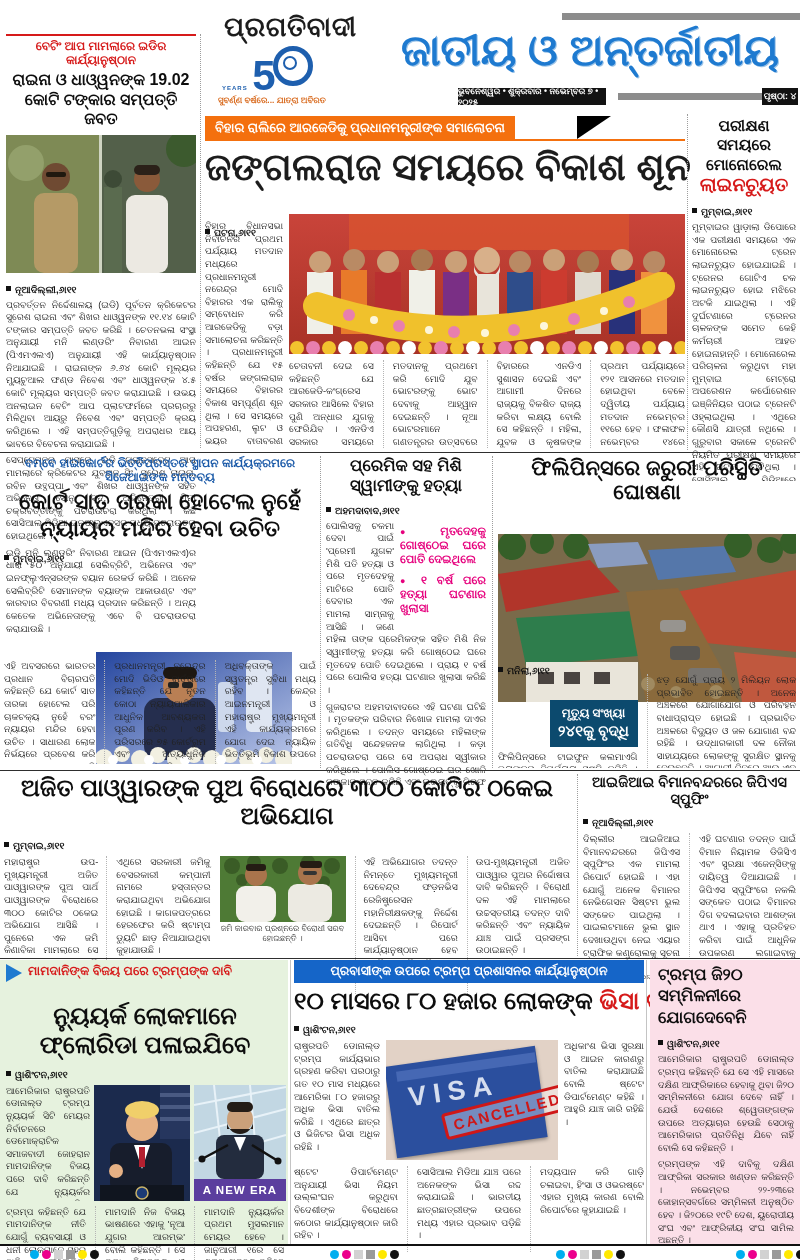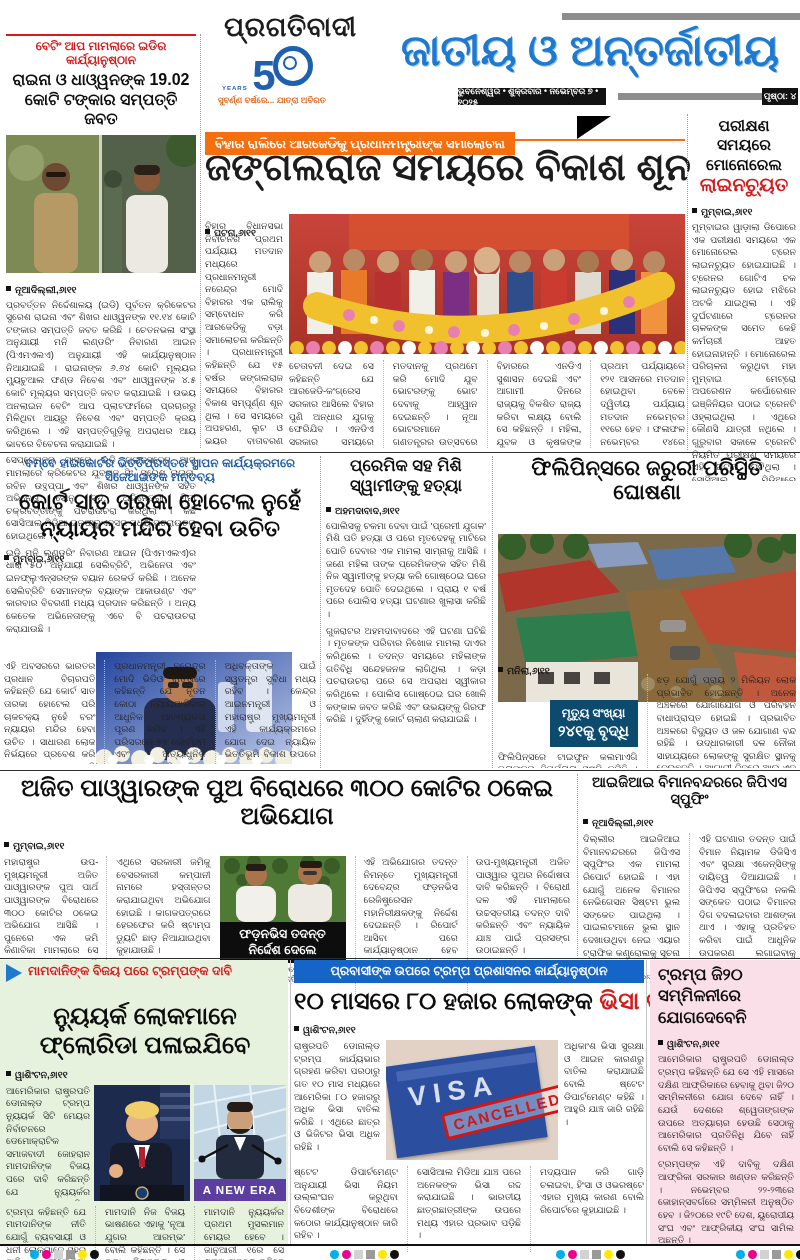--- a/index.html
+++ b/index.html
@@ -109,21 +109,21 @@
     <div class="abs tagline" style="left:18px;top:95px;width:170px;">ସୁବର୍ଣ୍ଣ ବର୍ଷରେ... ଯାତ୍ରା ଅବିରତ</div>
     <div class="abs bigtitle ctr" style="left:180px;top:26px;width:420px;">ଜାତୀୟ ଓ ଅନ୍ତର୍ଜାତୀୟ</div>
     <div class="blackbox" style="left:258px;top:88px;width:148px;height:17px;">ଭୁବନେଶ୍ୱର • ଶୁକ୍ରବାର • ନଭେମ୍ବର ୭ • ୨୦୨୫</div>
     <div class="graybar" style="left:418px;top:93px;width:172px;"></div>
     <div class="blackbox" style="left:562px;top:88px;width:36px;height:17px;font-size:9px;">ପୃଷ୍ଠା: ୪</div>
   </div>
 
   <div class="vrule" style="left:200px;top:34px;height:414px;"></div>
 
   <div class="abs" style="left:205px;top:114px;width:480px;height:336px;">
-    <div class="kicker-orange" style="left:0;top:2px;max-width:380px;margin-top:16px;">ବିହାର ରାଲିରେ ଆରଜେଡିକୁ ପ୍ରଧାନମନ୍ତ୍ରୀଙ୍କ ସମାଲୋଚନା</div>
+    <div class="kicker-orange" style="left:0;top:2px;max-width:380px;">ବିହାର ରାଲିରେ ଆରଜେଡିକୁ ପ୍ରଧାନମନ୍ତ୍ରୀଙ୍କ ସମାଲୋଚନା</div>
     <div class="tri-black" style="left:372px;top:2px;"></div>
     <div class="abs" style="left:0;top:25px;width:480px;border-top:2px solid #f4700e;"></div>
     <div class="abs lead-headline ctr" style="left:0;top:32px;width:480px;">ଜଙ୍ଗଲରାଜ ସମୟରେ ବିକାଶ ଶୂନ</div>
     <div class="abs" style="left:0;top:108px;">
       <span class="sq"></span><span class="byline">ପଟନା,୬ା୧୧</span>
     </div>
     <div class="abs body-txt just" style="left:0;top:106px;width:78px;height:228px;overflow:hidden;">ବିହାର ବିଧାନସଭା ନିର୍ବାଚନର ପ୍ରଥମ ପର୍ଯ୍ୟାୟ ମତଦାନ ମଧ୍ୟରେ ପ୍ରଧାନମନ୍ତ୍ରୀ ନରେନ୍ଦ୍ର ମୋଦି ବିହାରର ଏକ ରାଲିକୁ ସମ୍ବୋଧନ କରି ଆରଜେଡିକୁ ବଡ଼ା ସମାଲୋଚନା କରିଛନ୍ତି । ପ୍ରଧାନମନ୍ତ୍ରୀ କହିଛନ୍ତି ଯେ ୧୫ ବର୍ଷର ଜଙ୍ଗଲରାଜ ସମୟରେ ବିହାରର ବିକାଶ ସମ୍ପୂର୍ଣ୍ଣ ଶୂନ ଥିଲା । ସେ ସମୟରେ ଅପହରଣ, ଲୁଟ ଓ ଭୟର ବାତାବରଣ ଥିଲା ବୋଲି ସେ କହିଛନ୍ତି ।</div>
     <div class="abs photo" style="left:84px;top:100px;width:396px;height:140px;">
       <svg width="396" height="140" viewBox="0 0 396 140">
         <defs>
@@ -277,20 +277,24 @@
   </div>
 
   <div class="vrule" style="left:320px;top:456px;height:312px;"></div>
 
   <div class="abs" style="left:326px;top:456px;width:160px;height:312px;">
     <div class="ctr hl" style="font-size:16.5px;line-height:1.2;">ପ୍ରେମିକ ସହ ମିଶି ସ୍ୱାମୀଙ୍କୁ ହତ୍ୟା</div>
     <div style="margin-top:4px;">
       <span class="sq"></span><span class="byline">ଅହମଦାବାଦ,୬ା୧୧</span>
     </div>
     <div class="body-txt just" style="margin-top:2px;height:268px;overflow:hidden;">
+      <div class="bullet-box">
+        <div>ମୃତଦେହକୁ ଗୋଷ୍ଠେଇ ଘରେ ପୋତି ଦେଇଥିଲେ</div>
+        <div>୧ ବର୍ଷ ପରେ ହତ୍ୟା ଘଟଣାର ଖୁଲାସା</div>
+      </div>
       <p>ପୋଲିସକୁ ଚକମା ଦେବା ପାଇଁ 'ପ୍ରେମୀ ଯୁଗଳ' ମିଶି ପତି ହତ୍ୟା ଓ ପରେ ମୃତଦେହକୁ ମାଟିରେ ପୋତି ଦେବାର ଏକ ମାମଲା ସାମ୍ନାକୁ ଆସିଛି । ଜଣେ ମହିଳା ତାଙ୍କ ପ୍ରେମିକଙ୍କ ସହିତ ମିଶି ନିଜ ସ୍ୱାମୀଙ୍କୁ ହତ୍ୟା କରି ଗୋଷ୍ଠେଇ ଘରେ ମୃତଦେହ ପୋତି ଦେଇଥିଲେ । ପ୍ରାୟ ୧ ବର୍ଷ ପରେ ପୋଲିସ ହତ୍ୟା ଘଟଣାର ଖୁଲାସା କରିଛି ।</p>
       <p>ଗୁଜରାଟର ଅହମଦାବାଦରେ ଏହି ଘଟଣା ଘଟିଛି । ମୃତକଙ୍କ ପରିବାର ନିଖୋଜ ମାମଲା ଦାଏର କରିଥିଲେ । ତଦନ୍ତ ସମୟରେ ମହିଳାଙ୍କ ଗତିବିଧି ସନ୍ଦେହଜନକ ଲାଗିଥିଲା । କଡ଼ା ପଚରାଉଚରା ପରେ ସେ ଅପରାଧ ସ୍ୱୀକାର କରିଥିଲେ । ପୋଲିସ ଗୋଷ୍ଠେଇ ଘର ଖୋଳି କଙ୍କାଳ ଜବତ କରିଛି ଏବଂ ଉଭୟଙ୍କୁ ଗିରଫ କରିଛି । ଦୁହିଁଙ୍କୁ କୋର୍ଟ ଚାଲାଣ କରାଯାଇଛି ।</p>
     </div>
   </div>
 
   <div class="vrule" style="left:492px;top:456px;height:312px;"></div>
 
   <div class="abs" style="left:498px;top:456px;width:298px;height:312px;">
     <div class="ctr hl" style="font-size:21px;">ଫିଲିପିନ୍ସରେ ଜରୁରୀ ପରିସ୍ଥିତି ଘୋଷଣା</div>
     <div class="abs photo" style="left:0;top:30px;width:298px;height:168px;">
@@ -366,24 +370,20 @@
                 <circle cx="104" cy="26" r="6"></circle>
               </g>
             <rect x="16" y="30" width="40" height="36" rx="9" fill="#f2f0ea"></rect>
             <circle cx="36" cy="19" r="11" fill="#a9744c"></circle>
             <rect x="26" y="8" width="20" height="7" rx="3" fill="#241c14"></rect>
             <rect x="68" y="28" width="44" height="38" rx="9" fill="#eceae2"></rect>
             <circle cx="90" cy="17" r="12" fill="#a9744c"></circle>
             <rect x="80" y="5" width="22" height="7" rx="3" fill="#241c14"></rect>
             <rect x="83" y="15" width="14" height="4" rx="2" fill="#333"></rect>
           </svg>
-        </div>
-        <div class="cap-black">
-          <div>ଫଡ଼ନଭିସ ତଦନ୍ତ</div>
-          <div>ନିର୍ଦ୍ଦେଶ ଦେଲେ</div>
         </div>
         <div class="cap-note">ଜମି କାରବାର ପ୍ରଶ୍ନରେ ବିରୋଧୀ ସରବ ହୋଇଛନ୍ତି ।</div>
       </div>
       <div class="body-txt just" style="flex:1;border-left:1px dotted #b5b5b5;padding-left:8px;">ଏହି ଅଭିଯୋଗର ତଦନ୍ତ ନିମନ୍ତେ ମୁଖ୍ୟମନ୍ତ୍ରୀ ଦେବେନ୍ଦ୍ର ଫଡ଼ନଭିସ ରେଜିଷ୍ଟ୍ରେସନ ମହାନିରୀକ୍ଷକଙ୍କୁ ନିର୍ଦ୍ଦେଶ ଦେଇଛନ୍ତି । ରିପୋର୍ଟ ଆସିବା ପରେ କାର୍ଯ୍ୟାନୁଷ୍ଠାନ ହେବ ବୋଲି ସେ କହିଛନ୍ତି ।</div>
       <div class="body-txt just" style="flex:1;border-left:1px dotted #b5b5b5;padding-left:8px;">ଉପ-ମୁଖ୍ୟମନ୍ତ୍ରୀ ଅଜିତ ପାଓ୍ୱାର ପୁଅର ନିର୍ଦ୍ଦୋଷତା ଦାବି କରିଛନ୍ତି । ବିରୋଧୀ ଦଳ ଏହି ମାମଲାରେ ଉଚ୍ଚସ୍ତରୀୟ ତଦନ୍ତ ଦାବି କରିଛନ୍ତି ଏବଂ ନ୍ୟାୟିକ ଯାଞ୍ଚ ପାଇଁ ପ୍ରସଙ୍ଗ ଉଠାଇଛନ୍ତି ।</div>
     </div>
   </div>
 
   <div class="vrule" style="left:577px;top:774px;height:182px;"></div>
 

